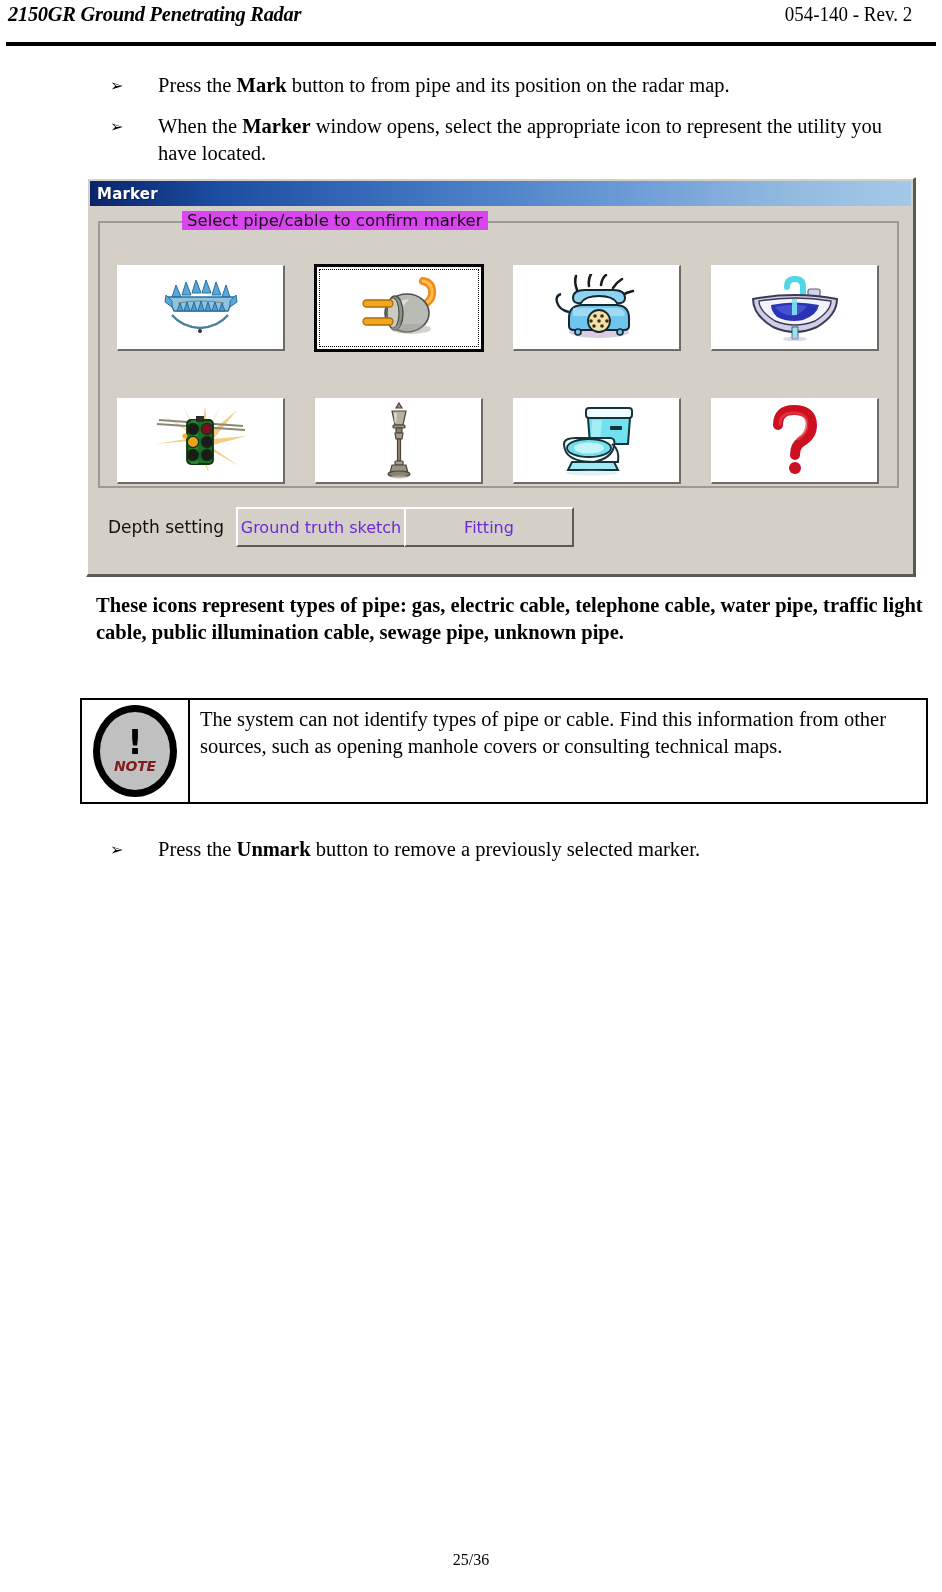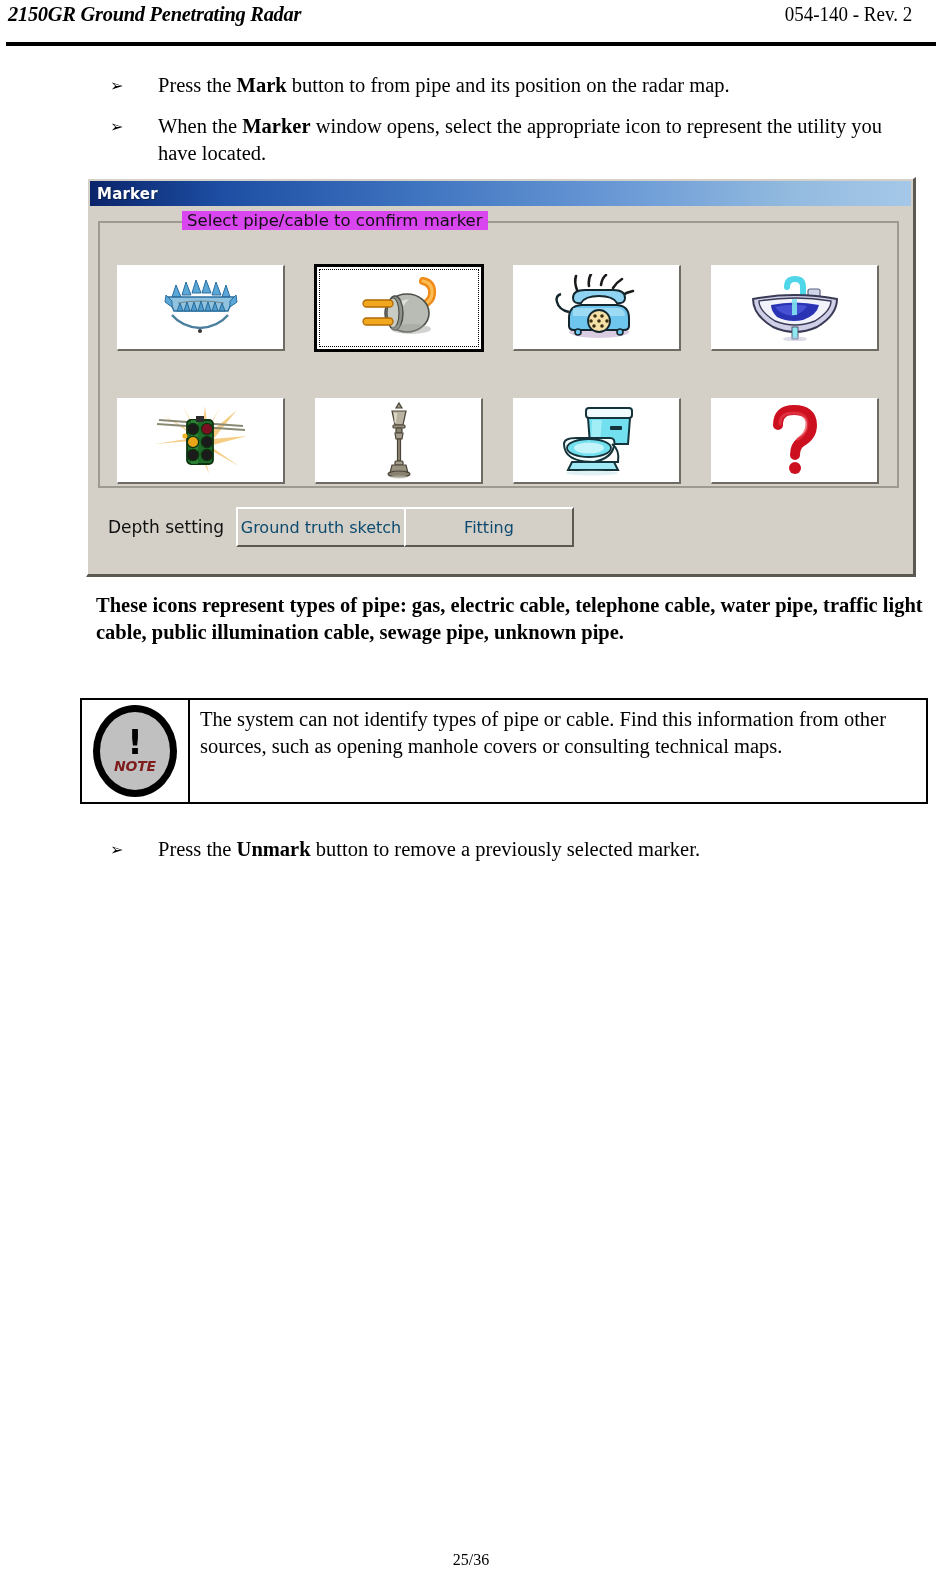--- a/index.html
+++ b/index.html
@@ -193,21 +193,21 @@
     border-top: 2px solid #ffffff;
     border-left: 2px solid #ffffff;
     border-right: 2px solid #5a5a52;
     border-bottom: 2px solid #5a5a52;
     box-sizing: border-box;
     display: flex;
     align-items: center;
     justify-content: center;
     font-family: "DejaVu Sans", sans-serif;
     font-size: 16px;
-    color: #0c4a6e;
+    color: #6d28d9;
     white-space: nowrap;
   }
   #btn-ground-truth { left: 148px; width: 170px; }
   #btn-fitting      { left: 316px; width: 170px; }
   #btn-cancel       { left: 637px; width: 172px; }
 
   
   #icon-caption {
     position: absolute;
     left: 96px; top: 592px;

